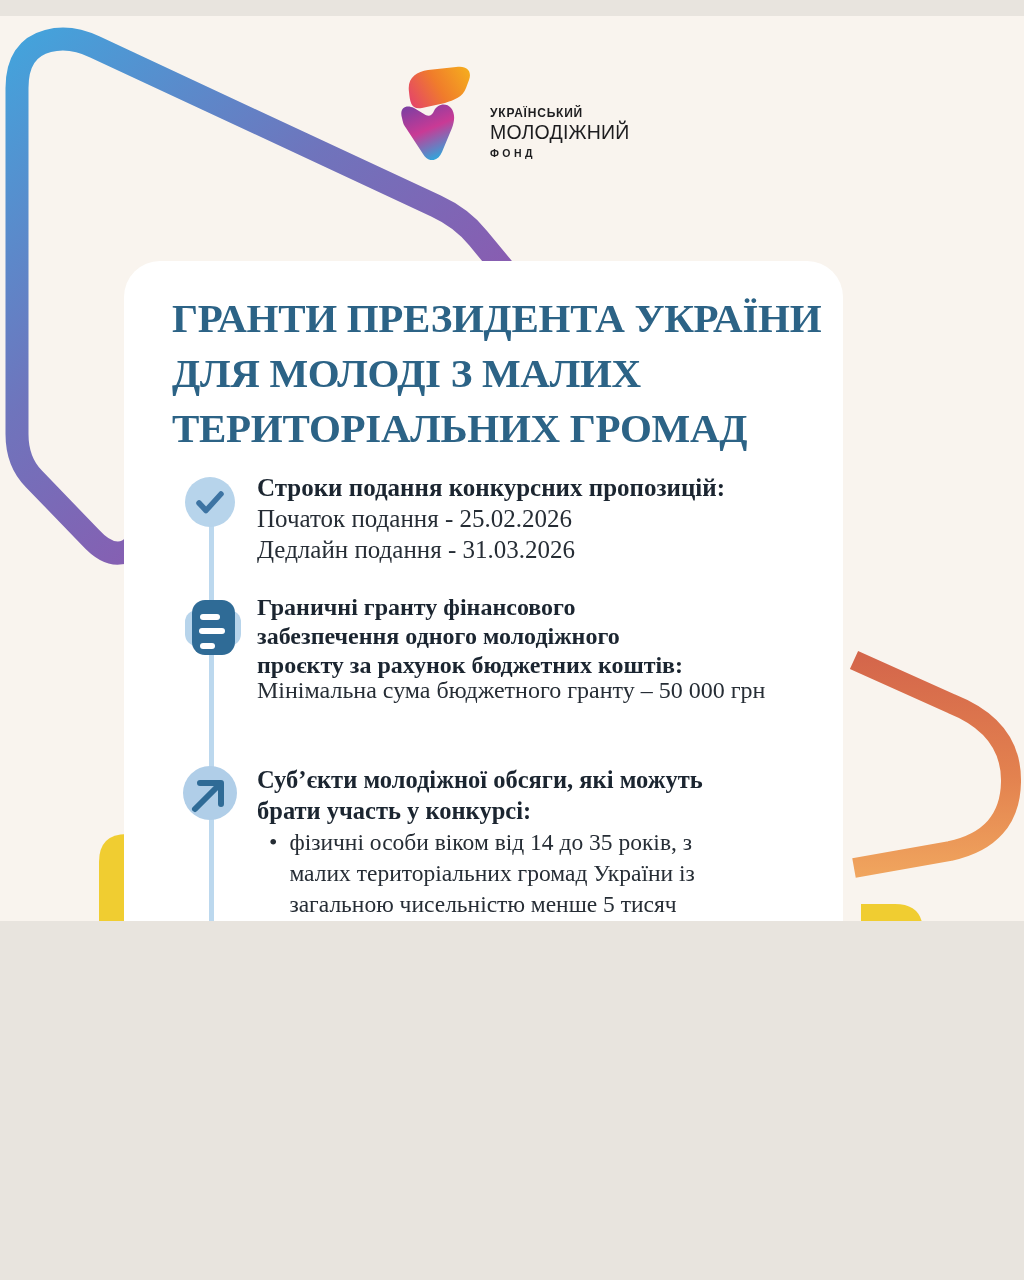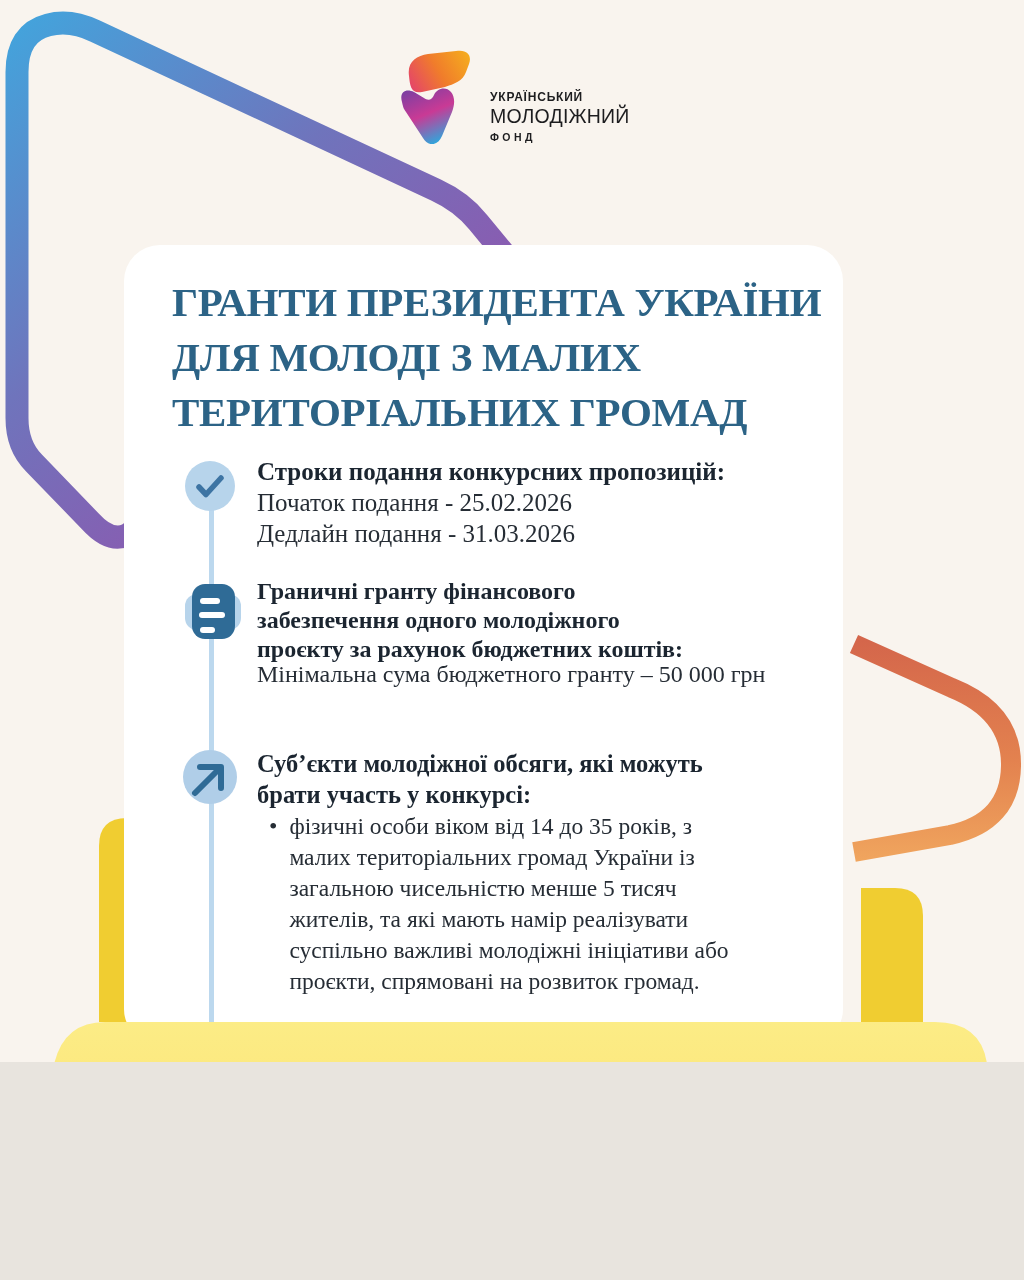--- a/index.html
+++ b/index.html
@@ -1,19 +1,20 @@
 <!DOCTYPE html>
 <html><head>
 <meta charset="utf-8">
 <style>
   html,body{margin:0;padding:0;background:#e8e4de;}
   .canvas{
-    position:relative;width:1024px;height:1062px;overflow:hidden;
+    position:relative;width:1024px;height:905px;overflow:hidden;
     background:#F9F4EE;
     font-family:"Liberation Sans",sans-serif;
+    margin-top:16px;
     -webkit-font-smoothing:antialiased;
   }
   svg{display:block;}
   .decor-back{position:absolute;left:0;top:0;z-index:1;}
   .folder-front{position:absolute;left:0;top:0;z-index:3;}
 
   
   .logo{position:absolute;left:398px;top:50px;z-index:4;display:flex;}
   .logo-mark{width:78px;height:94px;}
   .logo-text{margin-left:14px;margin-top:40px;color:#1D1D1F;}

